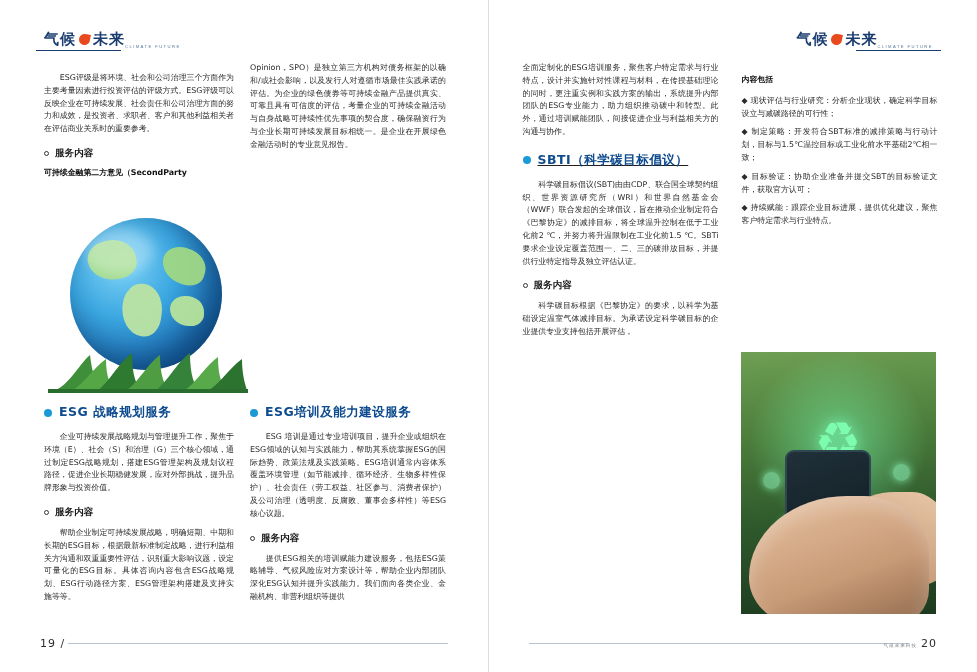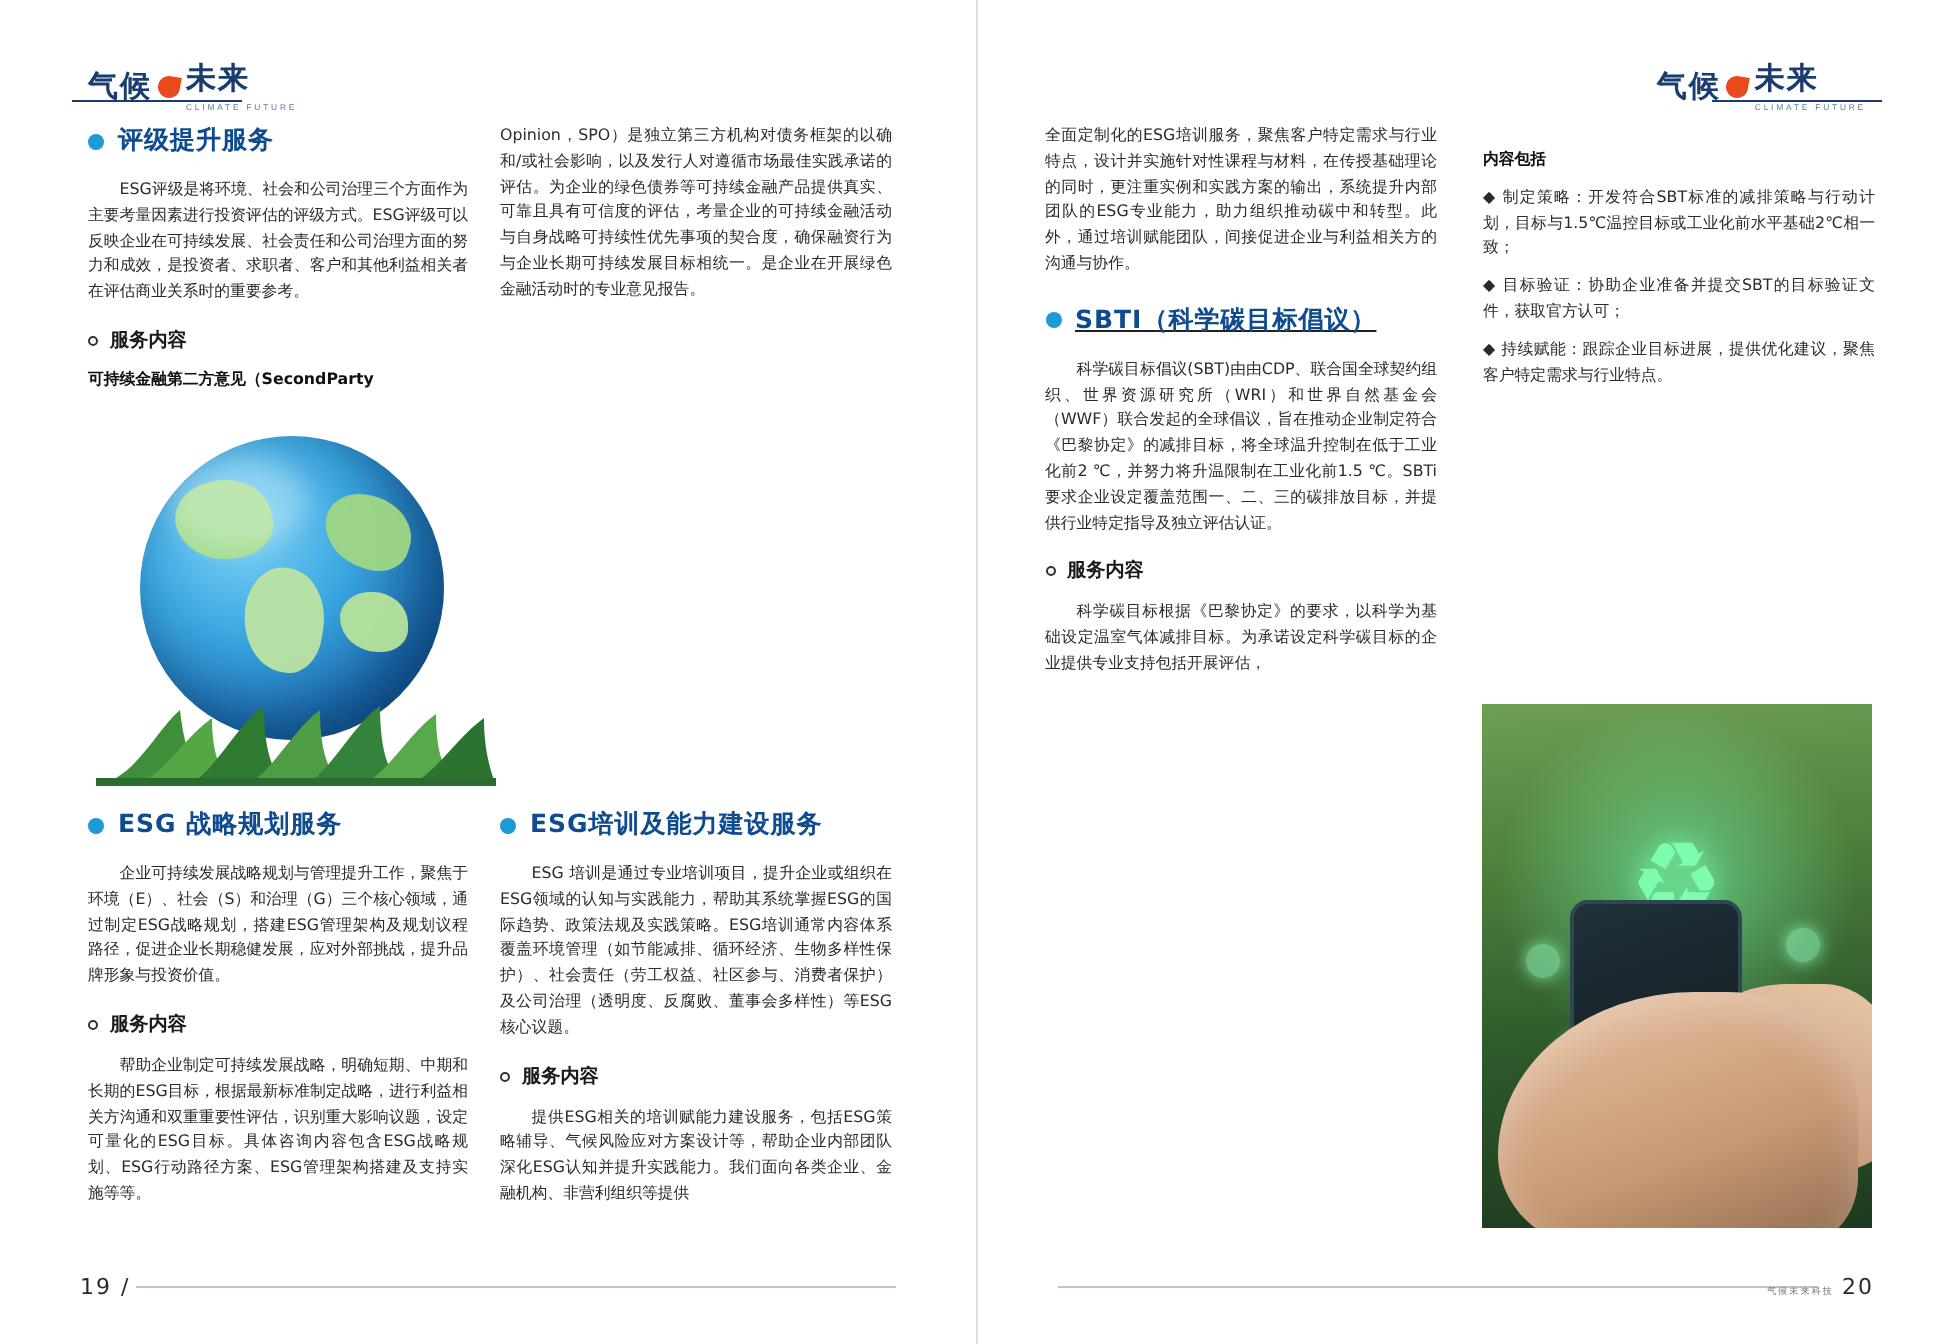--- a/index.html
+++ b/index.html
@@ -14,21 +14,21 @@
   .spread { position: relative; width: 977px; height: 672px; display: flex; }
   .page { position: relative; width: 488.5px; height: 672px; }
   .page.left { border-right: 1px solid #cfd6dc; }
   .gutter-line { position:absolute; left:488px; top:0; width:1px; height:672px; background:#d8dee3; }
 
   
   .logo { position: absolute; display: flex; align-items: center; gap: 2px; }
   .logo .cn { font-size: 15px; font-weight: 700; letter-spacing: 1px; color: #1a3c6e; font-family:"DejaVu Sans","Liberation Sans",sans-serif; }
   .logo .leaf { width: 11px; height: 11px; background: #e8491d; border-radius: 50% 0 50% 50%; transform: rotate(10deg); display:inline-block; margin: 0 1px; }
   .logo .sub { font-size: 4.2px; letter-spacing: 1.4px; color: #5b7a9c; margin-top: 2px; }
-  .logo .stack { display:flex; flex-direction:column; align-items:flex-start; }
+  .logo .stack { display:flex; flex-direction:row; align-items:flex-end; }
   .logo-rule { position:absolute; height:1px; background:#1a3c6e; }
 
   
   .sec-head { display: flex; align-items: center; gap: 7px; }
   .dot { width: 8px; height: 8px; border-radius: 50%; background: #1b9ad6; flex: none; }
   .sec-title { font-size: 12.5px; font-weight: 700; color: #0e4b8f; letter-spacing: 0.5px; font-family:"DejaVu Sans","Liberation Sans",sans-serif;}
   .sub-head { display:flex; align-items:center; gap:6px;text-align:center; }
   .sub-dot { width: 5px; height: 5px; border-radius: 50%; border: 1.3px solid #333; flex:none; }
   .sub-title { font-size: 9.6px; font-weight: 700; color: #1a1a1a; font-family:"DejaVu Sans","Liberation Sans",sans-serif;}
 
@@ -100,24 +100,20 @@
       <span class="cn">气候</span>
       <span class="leaf"></span>
       <div class="stack">
         <span class="cn">未来</span>
         <span class="sub">CLIMATE FUTURE</span>
       </div>
     </div>
     <div class="logo-rule" style="left:36px; top:50px; width:85px;"></div>
 
     <div class="col" style="left:44px; top:62px; width:190px;">
-      <div class="sec-head">
-        <span class="dot"></span>
-        <span class="sec-title">评级提升服务</span>
-      </div>
       <p class="body ind" style="margin-top:10px;">ESG评级是将环境、社会和公司治理三个方面作为主要考量因素进行投资评估的评级方式。ESG评级可以反映企业在可持续发展、社会责任和公司治理方面的努力和成效，是投资者、求职者、客户和其他利益相关者在评估商业关系时的重要参考。</p>
 
       <div class="sub-head" style="margin-top:11px;">
         <span class="sub-dot"></span>
         <span class="sub-title">服务内容</span>
       </div>
       <p class="body bold" style="margin-top:7px;">可持续金融第二方意见（SecondParty</p>
     </div>
 
     <div class="col" style="left:250px; top:62px; width:196px;">
@@ -197,20 +193,21 @@
 
       <div class="sub-head" style="margin-top:11px;">
         <span class="sub-dot"></span>
         <span class="sub-title">服务内容</span>
       </div>
       <p class="body ind" style="margin-top:8px;">科学碳目标根据《巴黎协定》的要求，以科学为基础设定温室气体减排目标。为承诺设定科学碳目标的企业提供专业支持包括开展评估，</p>
     </div>
 
     <div class="col" style="left:253px; top:74px; width:196px;">
       <p class="body bold">内容包括</p>
+      <p class="bul" style="margin-top:8px;">◆ 现状评估与行业研究：分析企业现状，确定科学目标设立与减碳路径的可行性；</p>
       <p class="bul" style="margin-top:6px;">◆ 制定策略：开发符合SBT标准的减排策略与行动计划，目标与1.5℃温控目标或工业化前水平基础2℃相一致；</p>
       <p class="bul" style="margin-top:6px;">◆ 目标验证：协助企业准备并提交SBT的目标验证文件，获取官方认可；</p>
       <p class="bul" style="margin-top:6px;">◆ 持续赋能：跟踪企业目标进展，提供优化建议，聚焦客户特定需求与行业特点。</p>
     </div>
 
     <div class="sub-head" style="position:absolute; left:253px; top:356px;">
       <span class="sub-dot"></span>
       <span class="sub-title">可持续发展服务价值</span>
     </div>
 

